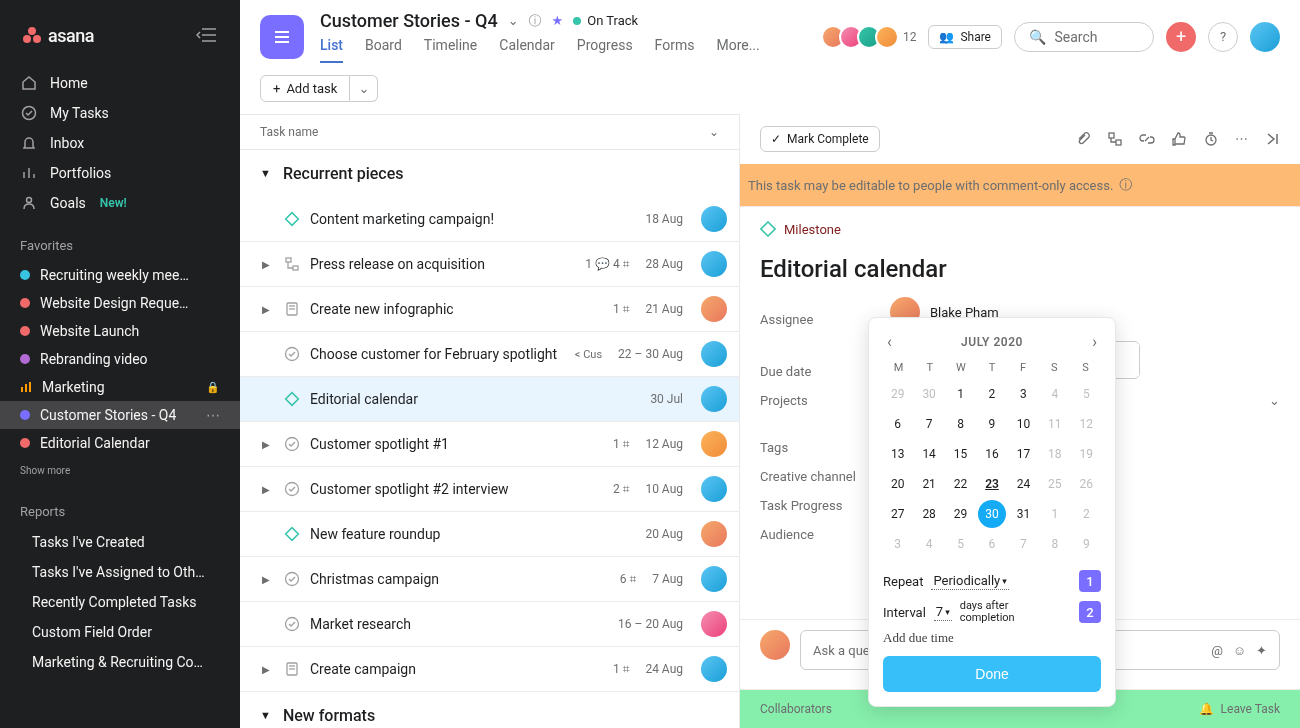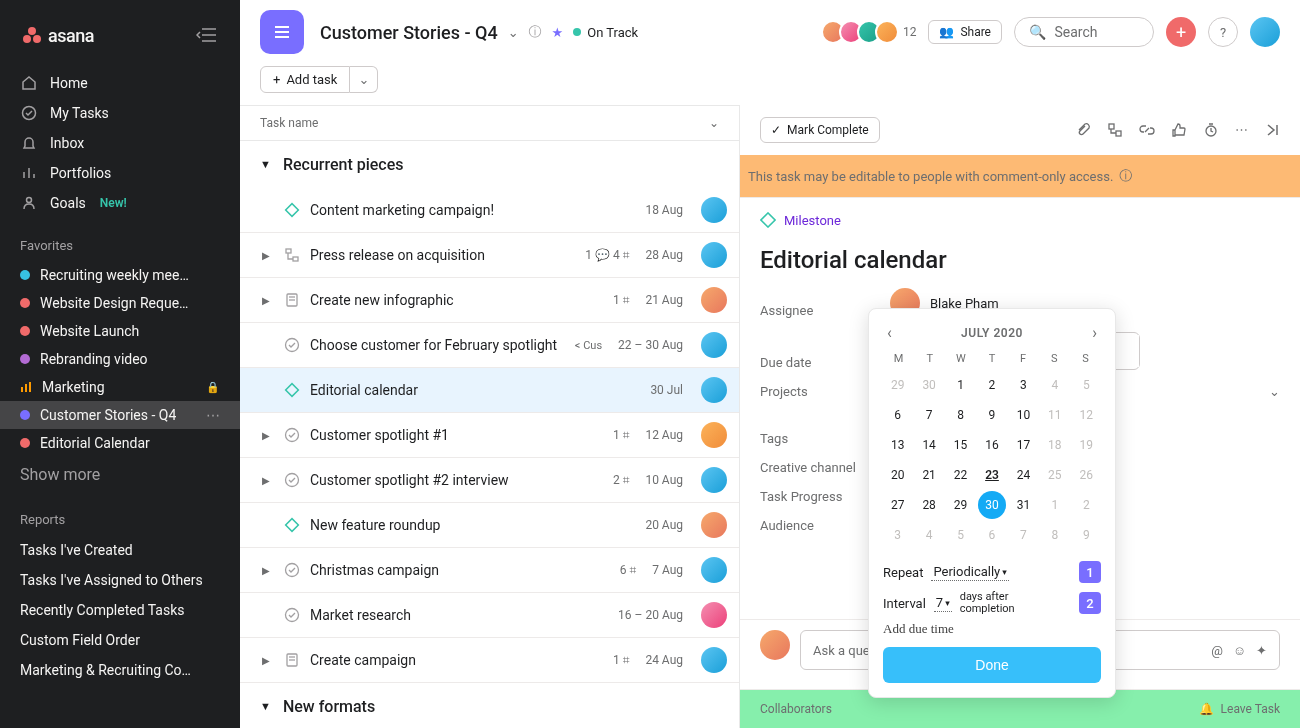--- a/index.html
+++ b/index.html
@@ -15,22 +15,22 @@
 .logo-text { font-size: 18px; font-weight: 500; letter-spacing: -0.5px; }
 .collapse-btn { width: 30px; height: 30px; border-radius: 6px; display:flex; align-items:center; justify-content:center; cursor:pointer; color:#a2a0a2; }
 .nav-item { display: flex; align-items: center; gap: 12px; padding: 7px 20px; color: #f5f4f3; cursor: pointer; font-size: 14px; }
 .nav-icon { width: 18px; display:inline-flex; justify-content:center; color:#a2a0a2; }
 .section-title { padding: 20px 20px 8px 20px; color: #a2a0a2; font-size: 13px; }
 .fav-item { display:flex; align-items:center; gap:10px; padding: 6px 20px; cursor:pointer; font-size:14px; white-space:nowrap; overflow:hidden; text-overflow:ellipsis; }
 .fav-item .dot { width:10px; height:10px; border-radius:2px; flex-shrink:0; }
 .fav-item.active { background: #454547; }
 .fav-item .lock { margin-left:auto; color:#6d6e6f; font-size:11px; }
 .fav-item .dots { margin-left:auto; color:#a2a0a2; }
-.show-more { padding: 8px 20px; color:#a2a0a2; font-size:16px; cursor:pointer; }
-.report-item { padding: 7px 20px; font-size:14px; cursor:pointer; white-space:nowrap; overflow:hidden; text-overflow:ellipsis; }
+.show-more { padding: 8px 20px; color:#a2a0a2; font-size:10px; cursor:pointer; }
+.report-item { padding: 7px 32px; font-size:14px; cursor:pointer; white-space:nowrap; overflow:hidden; text-overflow:ellipsis; }
 .new-badge { color:#36c5ab; font-size:12px; font-weight:600; margin-left:2px; }
 
 
 .main { flex:1; display:flex; flex-direction:column; min-width:0; }
 .topbar { display:flex; align-items:center; padding: 10px 20px 0 20px; gap:16px; }
 .proj-icon { width:44px; height:44px; border-radius:10px; background:#796eff; display:flex; align-items:center; justify-content:center; }
 .proj-info { display:flex; flex-direction:column; gap:6px; }
 .proj-title-row { display:flex; align-items:center; gap:10px; }
 .proj-title { font-size:18px; font-weight:500; }
 .chev { color:#6d6e6f; }
@@ -69,21 +69,21 @@
 .pill-tag { font-size:11px; color:#6d6e6f; }
 
 
 .details { width:560px; display:flex; flex-direction:column; background:#fff; position:relative; }
 .details-header { display:flex; align-items:center; padding:12px 20px; gap:10px; }
 .mark-complete { display:flex; align-items:center; gap:6px; padding:5px 10px; border:1px solid #cfcbcb; border-radius:6px; font-size:12px; cursor:pointer; }
 .details-icons { margin-left:auto; display:flex; gap:16px; color:#6d6e6f; }
 .details-icons span { cursor:pointer; }
 .warning-banner { background:#fdba74; padding:12px 8px; font-size:13px; color:#6d6e6f; display:flex; align-items:center; gap:6px; border-bottom:1px solid #edeae9; }
 .details-body { padding: 14px 20px; display:flex; flex-direction:column; gap:14px; position:relative; }
-.milestone-row { display:flex; align-items:center; gap:8px; color:#6d28d9; font-size:13px; }
+.milestone-row { display:flex; align-items:center; gap:8px; color:#7f1d1d; font-size:13px; }
 .task-title { font-size:24px; font-weight:500; margin-top:4px; }
 .field-row { display:flex; align-items:flex-end; gap:20px; font-size:13px; }
 .field-label { width:110px; color:#6d6e6f; }
 .assignee-val { display:flex; align-items:center; gap:10px; }
 .assignee-val .av { width:30px; height:30px; border-radius:50%; }
 .due-date-input { display:flex; align-items:center; border:1px solid #cfcbcb; border-radius:6px; width:250px; }
 .due-date-input .cal-icon { width:36px; height:36px; display:flex; align-items:center; justify-content:center; border-right:1px solid #cfcbcb; color:#6d6e6f; }
 .due-date-input input { border:none; padding:8px 12px; font-size:14px; outline:none; flex:1; font-family:inherit; }
 
 
@@ -254,20 +254,29 @@
         <div class="proj-title-row">
           <span class="proj-title">Customer Stories - Q4</span>
           <span class="chev">⌄</span>
           <span style="color:#a2a0a2;">ⓘ</span>
           <span style="color:#796eff;">★</span>
           <div class="status-pill">
               <span class="status-dot"></span>
               <span>On Track</span>
             </div>
         </div>
+        <div class="tabs" id="tabs-row">
+            <span class="tab active">List</span>
+            <span class="tab">Board</span>
+            <span class="tab">Timeline</span>
+            <span class="tab">Calendar</span>
+            <span class="tab">Progress</span>
+            <span class="tab">Forms</span>
+            <span class="tab">More...</span>
+          </div>
       </div>
       <div class="top-right">
         <div class="avatars-group">
           <div class="av av-img"></div>
             <div class="av av-pink"></div>
             <div class="av av-teal"></div>
             <div class="av av-orange"></div>
           <span class="count">12</span>
         </div>
         <div class="share-btn">

